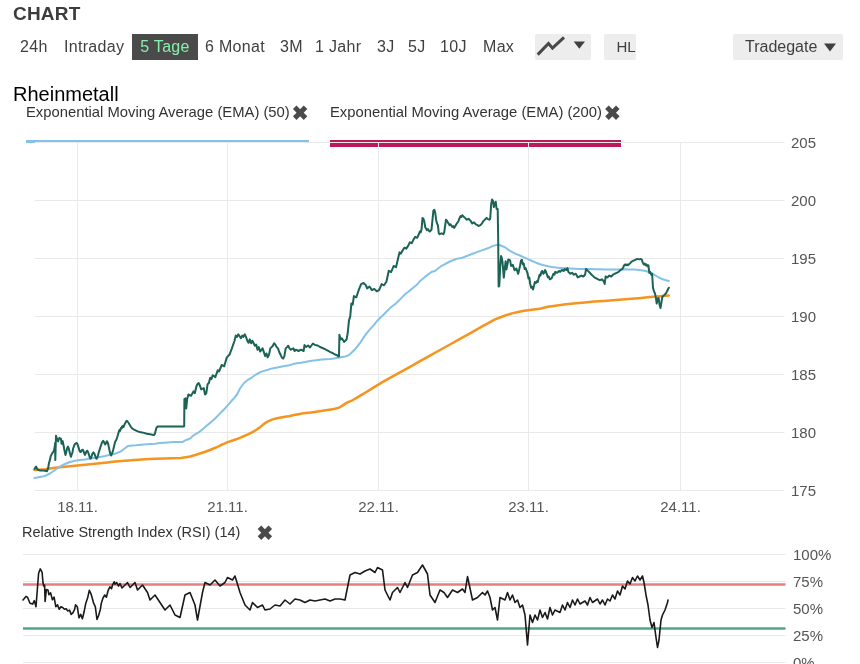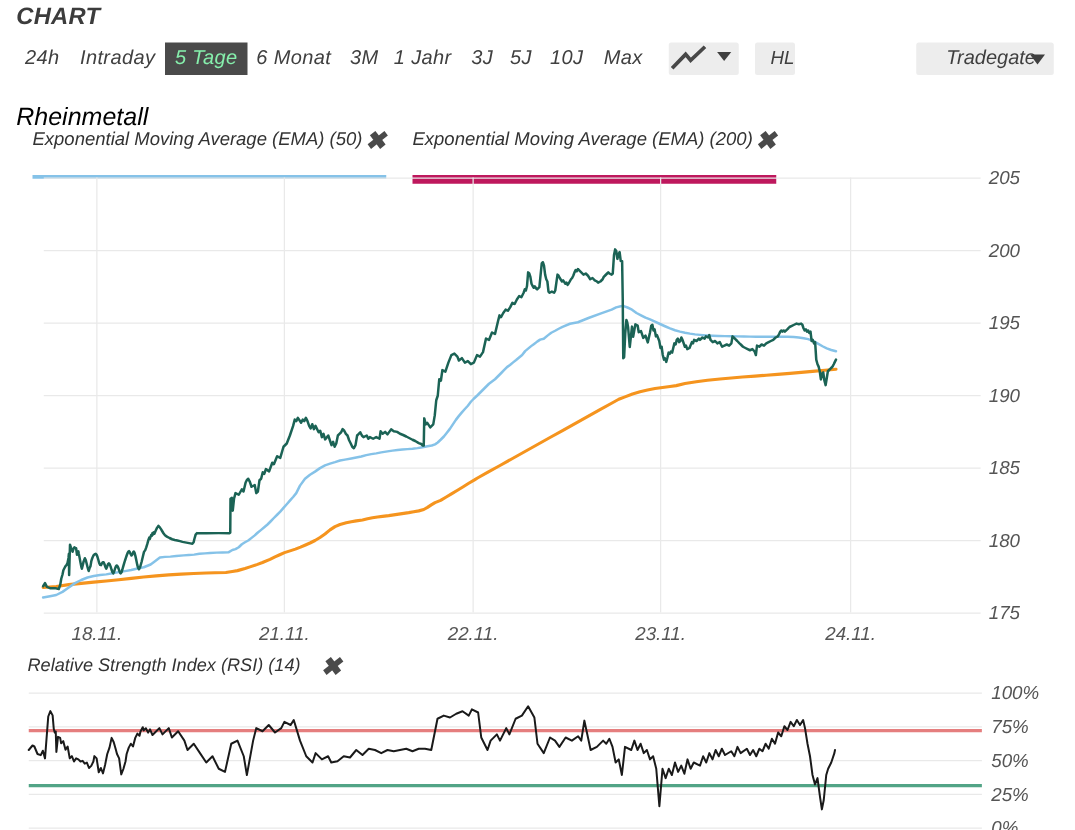--- a/index.html
+++ b/index.html
@@ -1,16 +1,16 @@
 <!DOCTYPE html>
 <html><head><meta charset="utf-8"><title>Chart</title><style>
 * { margin:0; padding:0; box-sizing:border-box; }
 html,body { background:#fff; width:860px; height:664px; overflow:hidden; }
 body { font-family:"Liberation Sans", sans-serif; }
-#app { position:relative; width:860px; height:664px; background:#fff;font-style:italic; }
+#app { position:relative; width:860px; height:664px; background:#fff; }
 h1 { position:absolute; left:13px; top:3px; font-size:19px; font-weight:bold; color:#3c3c3c; letter-spacing:0.2px; }
 .tab { position:absolute; top:34px; height:26px; line-height:26px; font-size:16px; letter-spacing:0.3px; color:#404040; }
 .tabsel { position:absolute; left:132px; top:34px; width:66px; height:26px; line-height:26px; font-size:16px; letter-spacing:0.3px; color:#86efac; background:#4a4a4a; text-align:center; }
 .btn { position:absolute; top:34px; height:26px; background:#ededed; border-radius:2px; }
 .rhein { position:absolute; left:13px; top:83px; font-size:20px; color:#000000; }
 .chip { position:absolute; top:104px; font-size:14.8px; line-height:17px; color:#333; white-space:nowrap; padding-bottom:18px; }
 .chip .x { font-size:20px; color:#4a4a4a; font-weight:bold; margin-left:2px; vertical-align:-3px; }
 .rsilab { position:absolute; left:22px; top:521px; font-size:14.5px; color:#333; }
 .rsilab .x { font-size:20px; color:#4a4a4a; font-weight:bold; margin-left:16px; vertical-align:-3px; }
 </style></head>
@@ -27,21 +27,21 @@
     <span class="tab" style="left:440px">10J</span>
     <span class="tab" style="left:483px">Max</span>
 <span class="tabsel">5 Tage</span>
 <span class="btn" style="left:535px;width:56px">
   <svg width="56" height="26" viewBox="0 0 56 26">
         <path d="M2.7 20.6 L13.5 9.5 L17.5 14.2 L29 3.4" stroke="#484848" stroke-width="3" fill="none"></path>
         <path d="M38.7 7.6 L50 7.6 L44.3 14.7 Z" fill="#3f3f3f"></path>
       </svg>
 </span>
 <span class="btn" style="left:604px;width:32px;text-align:center;line-height:26px;font-size:15px;color:#3f3f3f;padding-left:12px;">HL</span>
-<span class="btn" style="left:733px;width:110px;line-height:26px;font-size:16px;color:#3f3f3f;padding-left:24px;">Tradegate
+<span class="btn" style="left:733px;width:110px;line-height:26px;font-size:16px;color:#3f3f3f;padding-left:12px;">Tradegate
   <svg style="position:absolute;right:7px;top:9px" width="12" height="9" viewBox="0 0 12 9">
         <path d="M0 0.5 L12 0.5 L6 8.5 Z" fill="#3f3f3f"></path>
       </svg>
 </span>
 <div class="rhein">Rheinmetall</div>
 <div class="chip" style="left:26px;border-bottom:3px solid #85c2e8">Exponential Moving Average (EMA) (50)<span class="x">✖</span></div>
 <div class="chip" style="left:330px;border-bottom:7px solid #be185d">Exponential Moving Average (EMA) (200)<span class="x">✖</span></div>
 <div class="rsilab">Relative Strength Index (RSI) (14)<span class="x">✖</span></div>
 <svg width="860" height="664" viewBox="0 0 860 664" style="position:absolute;left:0;top:0">
 <line x1="35" y1="142.5" x2="784.5" y2="142.5" stroke="#e9e9e9" stroke-width="1"></line>

